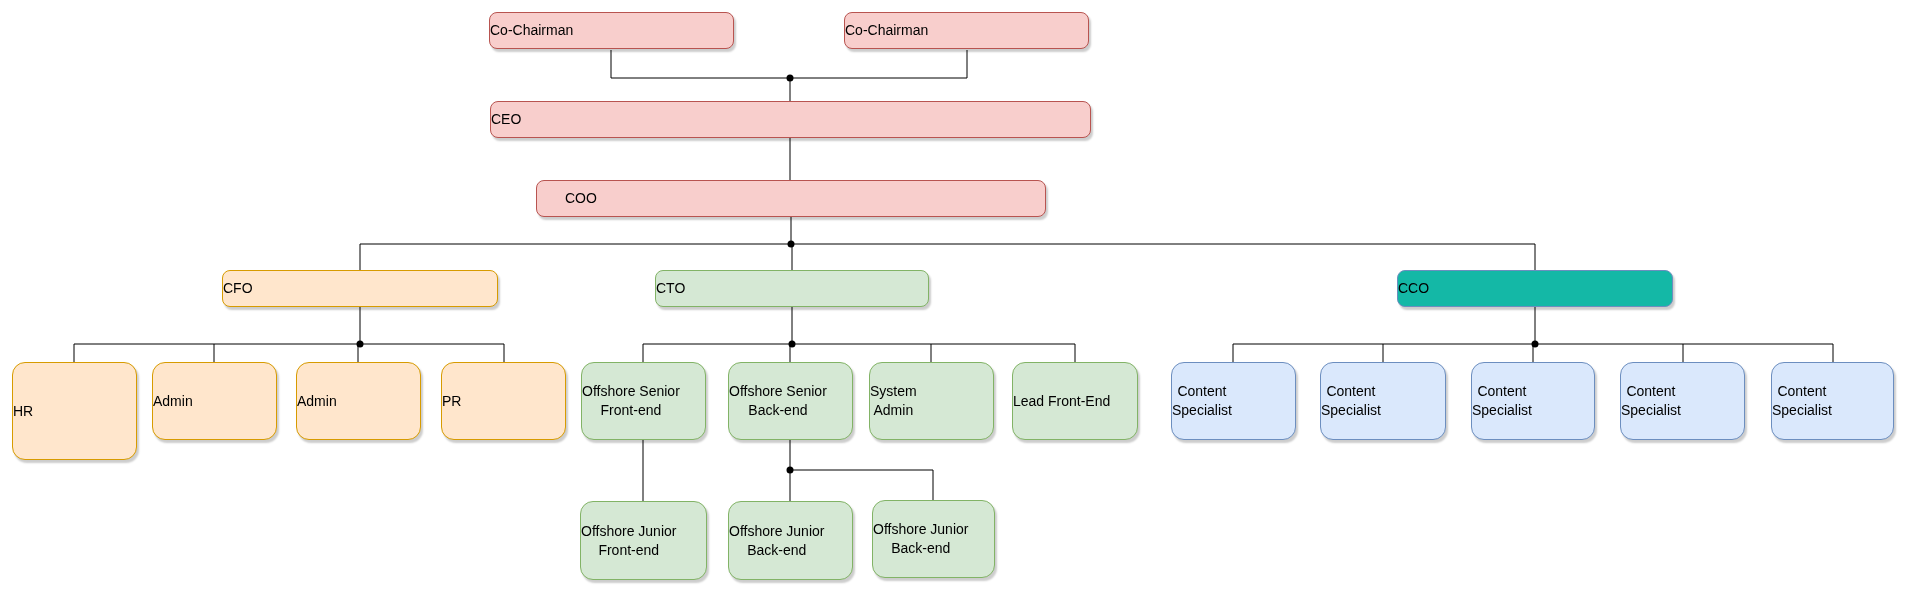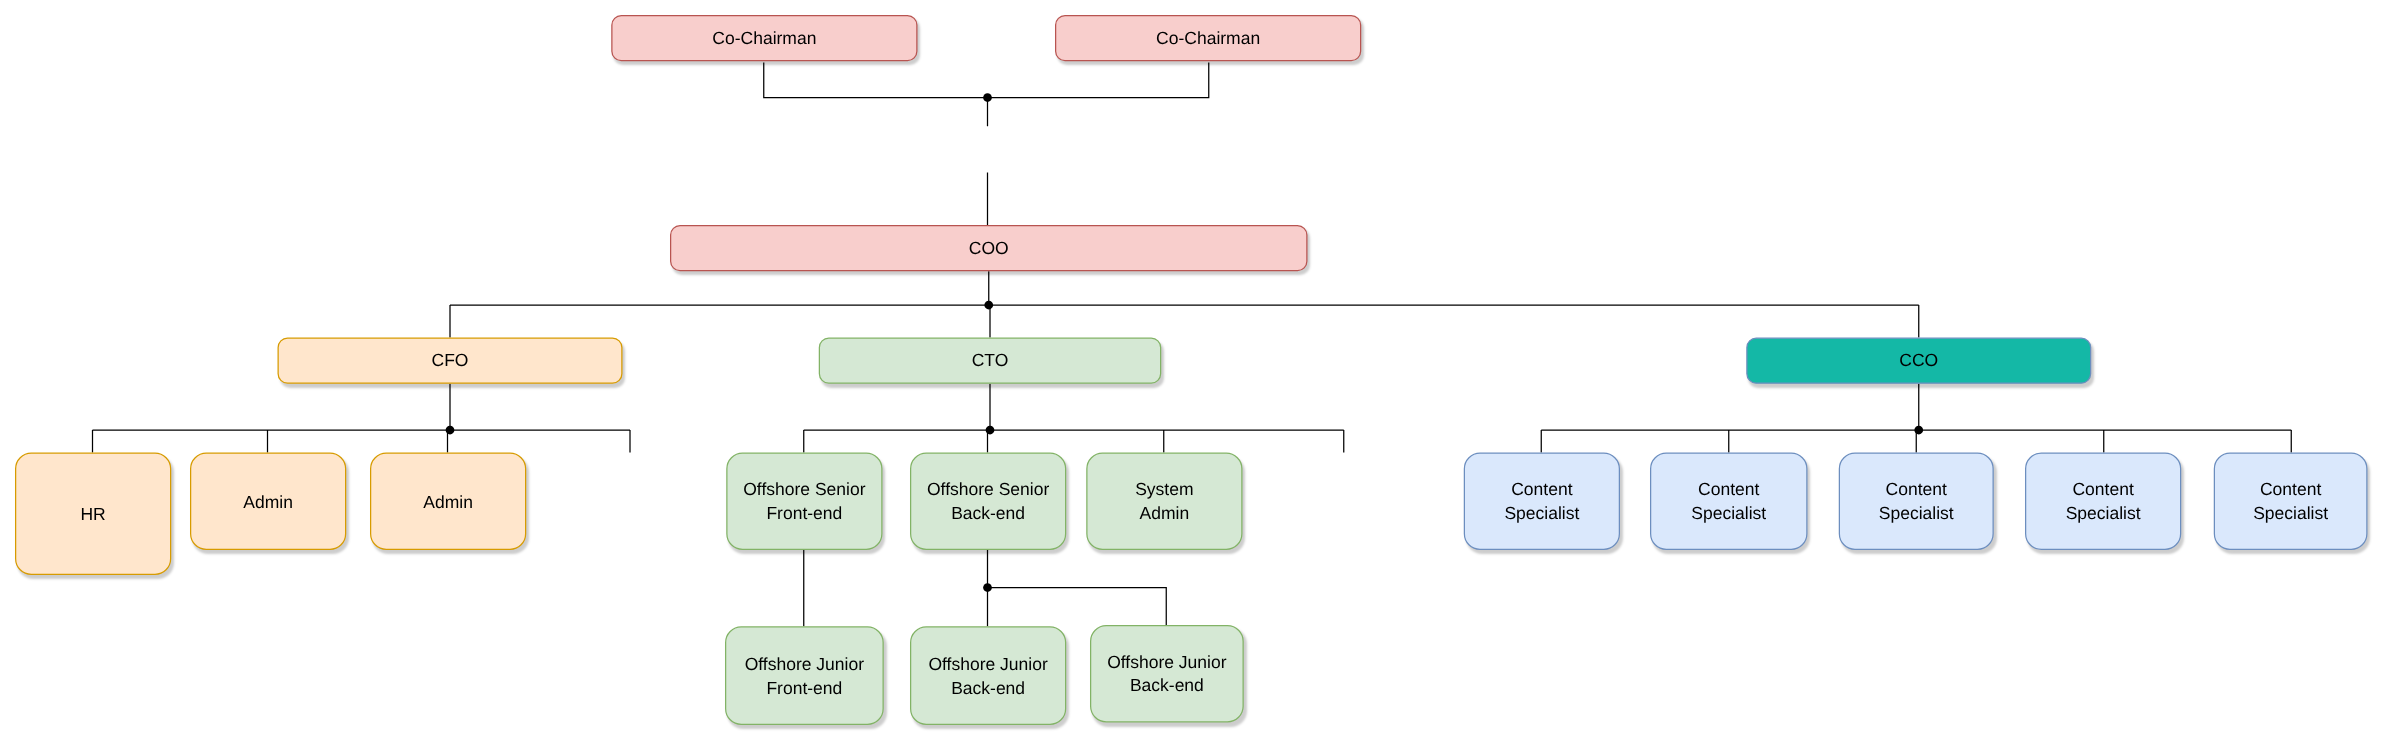--- a/index.html
+++ b/index.html
@@ -15,21 +15,20 @@
     position: absolute;
     left: 0; top: 0;
     width: 1908px; height: 594px;
     pointer-events: none;
   }
   .node {
     position: absolute;
     box-sizing: border-box;
     display: flex;
     align-items: center;
-    justify-content: center;
     text-align: center;
     border: 1px solid #000;
     border-radius: 8px;
     box-shadow: 2px 3px 2px rgba(0,0,0,0.20);
     font-size: 14px;
     color: #000000;
     cursor: default;
   }
   .node.tall { border-radius: 13px; }
   .node-label {
@@ -80,52 +79,61 @@
       <circle cx="792" cy="344" r="3.5" fill="#000000"></circle>
       <circle cx="1535" cy="344" r="3.5" fill="#000000"></circle>
       <circle cx="790" cy="470" r="3.5" fill="#000000"></circle>
     </svg>
 <div class="node" style="left: 489px; top: 12px; width: 245px; height: 37px; background: rgb(248, 206, 204); border-color: rgb(184, 84, 80);">
       <span class="node-label">Co-Chairman</span>
     </div>
     <div class="node" style="left: 844px; top: 12px; width: 245px; height: 37px; background: rgb(248, 206, 204); border-color: rgb(184, 84, 80);">
       <span class="node-label">Co-Chairman</span>
     </div>
-    <div class="node" style="left: 536px; top: 180px; width: 510px; height: 37px; background: rgb(248, 206, 204); border-color: rgb(184, 84, 80);">
+    <div class="node" style="left: 490px; top: 101px; width: 601px; height: 37px; background: rgb(248, 206, 204); border-color: rgb(184, 84, 80);">
+      <span class="node-label">CEO</span>
+    </div>
+    <div class="node" style="left: 536px; top: 180px; width: 510px; height: 37px; background: rgb(248, 206, 204); border-color: rgb(184, 84, 80); padding-left: 28px;">
       <span class="node-label">COO</span>
     </div>
     <div class="node" style="left: 655px; top: 270px; width: 274px; height: 37px; background: rgb(213, 232, 212); border-color: rgb(130, 179, 102);">
       <span class="node-label">CTO</span>
     </div>
     <div class="node" style="left: 222px; top: 270px; width: 276px; height: 37px; background: rgb(255, 230, 204); border-color: rgb(215, 155, 0);">
       <span class="node-label">CFO</span>
     </div>
     <div class="node" style="left: 1397px; top: 270px; width: 276px; height: 37px; background: #14b8a6; border-color: rgb(108, 142, 191);">
       <span class="node-label">CCO</span>
     </div>
     <div class="node tall" style="left: 12px; top: 362px; width: 125px; height: 98px; background: rgb(255, 230, 204); border-color: rgb(215, 155, 0);">
       <span class="node-label">HR</span>
     </div>
     <div class="node tall" style="left: 152px; top: 362px; width: 125px; height: 78px; background: rgb(255, 230, 204); border-color: rgb(215, 155, 0);">
       <span class="node-label">Admin</span>
     </div>
     <div class="node tall" style="left: 296px; top: 362px; width: 125px; height: 78px; background: rgb(255, 230, 204); border-color: rgb(215, 155, 0);">
       <span class="node-label">Admin</span>
     </div>
+    <div class="node tall" style="left: 441px; top: 362px; width: 125px; height: 78px; background: rgb(255, 230, 204); border-color: rgb(215, 155, 0);">
+      <span class="node-label">PR</span>
+    </div>
     <div class="node tall" style="left: 581px; top: 362px; width: 125px; height: 78px; background: rgb(213, 232, 212); border-color: rgb(130, 179, 102);">
       <span class="node-label">Offshore Senior
 Front-end</span>
     </div>
     <div class="node tall" style="left: 728px; top: 362px; width: 125px; height: 78px; background: rgb(213, 232, 212); border-color: rgb(130, 179, 102);">
       <span class="node-label">Offshore Senior
 Back-end</span>
     </div>
     <div class="node tall" style="left: 869px; top: 362px; width: 125px; height: 78px; background: rgb(213, 232, 212); border-color: rgb(130, 179, 102);">
       <span class="node-label">System
 Admin</span>
+    </div>
+    <div class="node tall" style="left: 1012px; top: 362px; width: 126px; height: 78px; background: rgb(213, 232, 212); border-color: rgb(130, 179, 102);">
+      <span class="node-label">Lead Front-End</span>
     </div>
     <div class="node tall" style="left: 1171px; top: 362px; width: 125px; height: 78px; background: rgb(218, 232, 252); border-color: rgb(108, 142, 191);">
       <span class="node-label">Content
 Specialist</span>
     </div>
     <div class="node tall" style="left: 1320px; top: 362px; width: 126px; height: 78px; background: rgb(218, 232, 252); border-color: rgb(108, 142, 191);">
       <span class="node-label">Content
 Specialist</span>
     </div>
     <div class="node tall" style="left: 1471px; top: 362px; width: 124px; height: 78px; background: rgb(218, 232, 252); border-color: rgb(108, 142, 191);">

